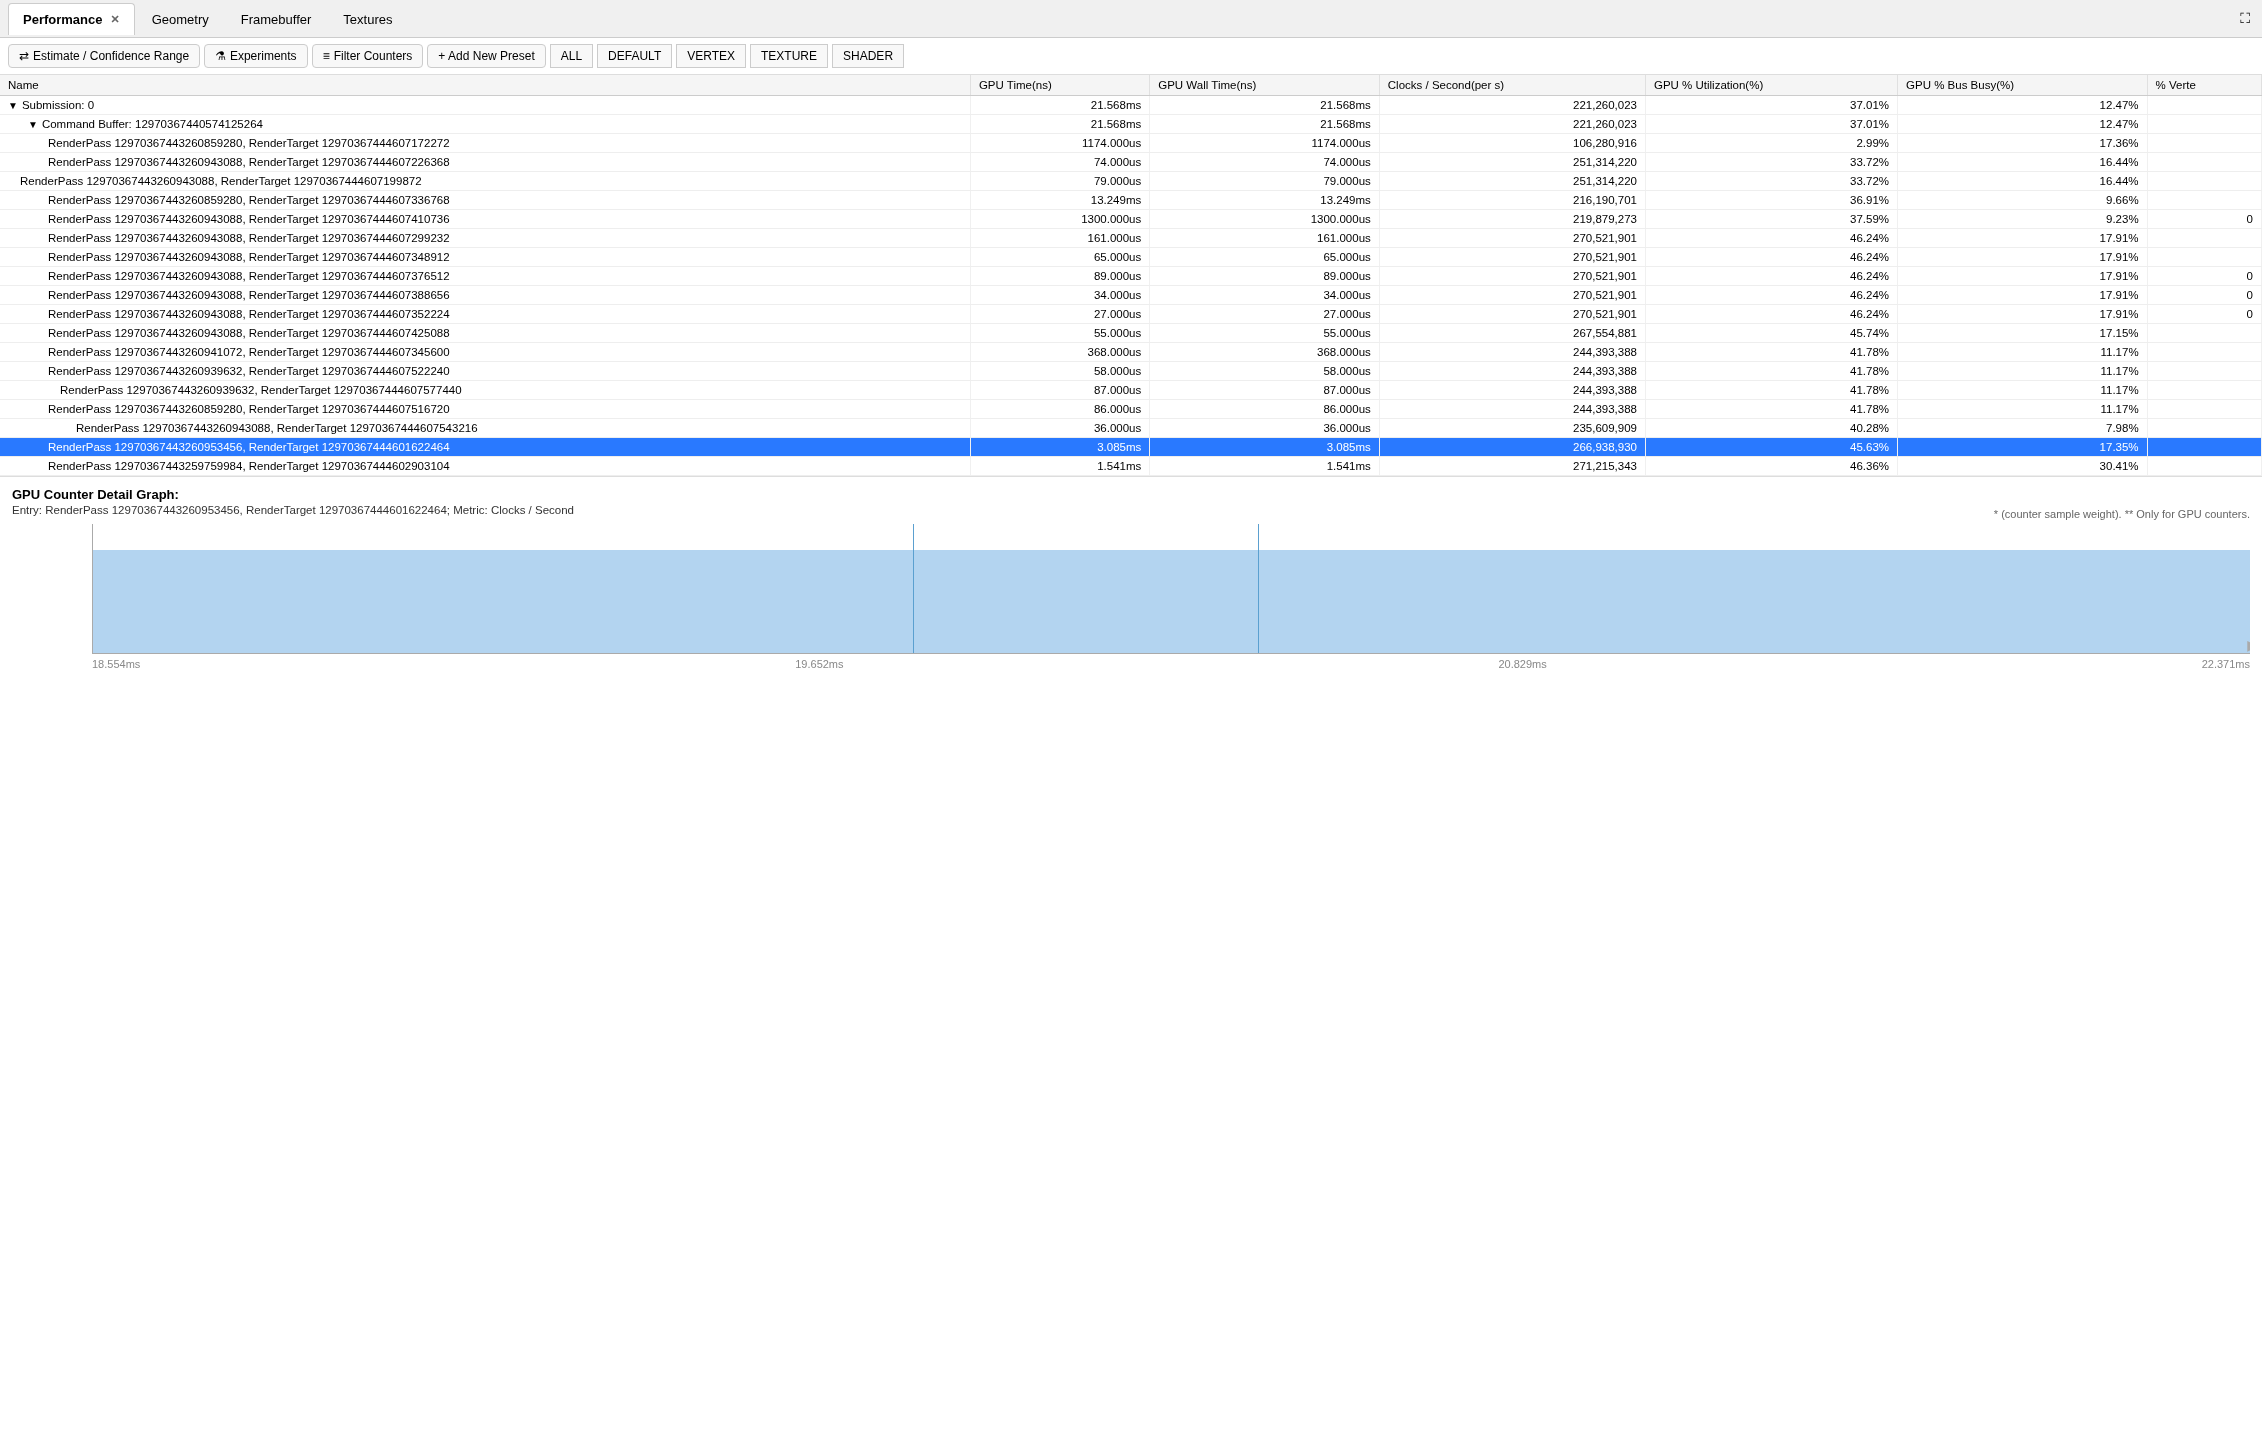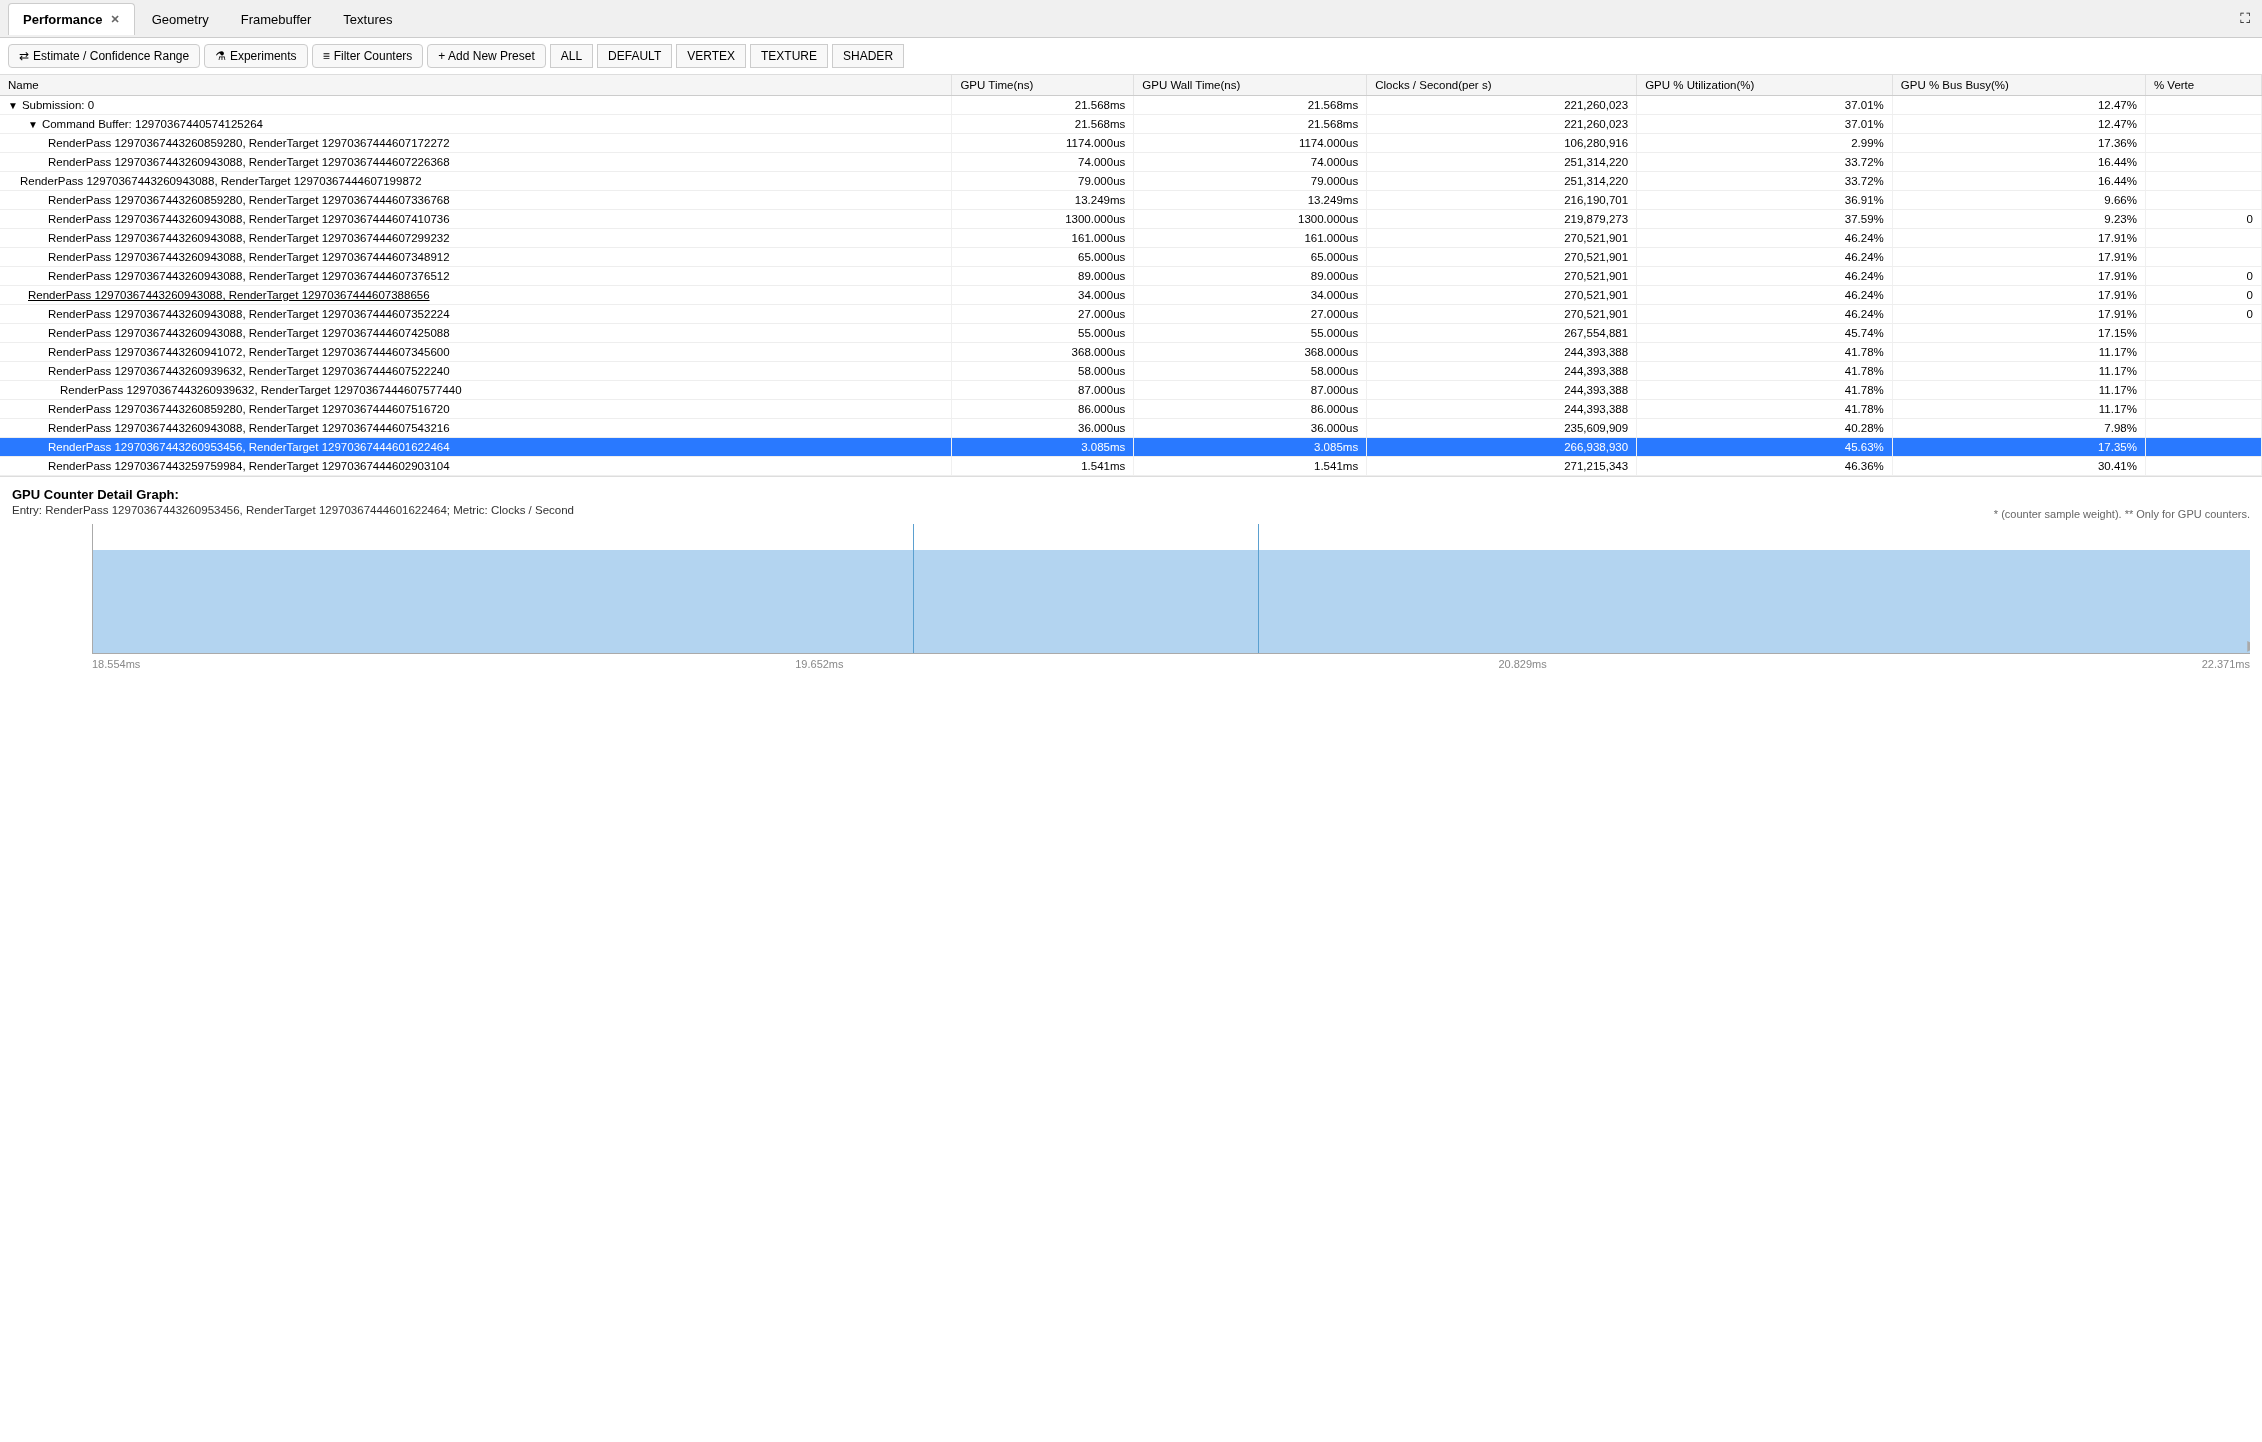--- a/index.html
+++ b/index.html
@@ -222,21 +222,21 @@
         <tr>
           <td style="padding-left: 48px;"><span>RenderPass 12970367443260943088, RenderTarget 12970367444607376512</span></td>
           <td class="col-num">89.000us</td>
           <td class="col-num">89.000us</td>
           <td class="col-num">270,521,901</td>
           <td class="col-num">46.24%</td>
           <td class="col-num">17.91%</td>
           <td class="col-num">0</td>
         </tr>
         <tr>
-          <td style="padding-left: 28px; text-decoration: underline;"><span>RenderPass 12970367443260943088, RenderTarget 12970367444607388656</span></td>
+          <td style="padding-left: 48px;"><span>RenderPass 12970367443260943088, RenderTarget 12970367444607388656</span></td>
           <td class="col-num">34.000us</td>
           <td class="col-num">34.000us</td>
           <td class="col-num">270,521,901</td>
           <td class="col-num">46.24%</td>
           <td class="col-num">17.91%</td>
           <td class="col-num">0</td>
         </tr>
         <tr>
           <td style="padding-left: 48px;"><span>RenderPass 12970367443260943088, RenderTarget 12970367444607352224</span></td>
           <td class="col-num">27.000us</td>
@@ -285,21 +285,21 @@
         <tr>
           <td style="padding-left: 48px;"><span>RenderPass 12970367443260859280, RenderTarget 12970367444607516720</span></td>
           <td class="col-num">86.000us</td>
           <td class="col-num">86.000us</td>
           <td class="col-num">244,393,388</td>
           <td class="col-num">41.78%</td>
           <td class="col-num">11.17%</td>
           <td class="col-num"></td>
         </tr>
         <tr>
-          <td style="padding-left: 48px; margin-top: 35px;"><span>RenderPass 12970367443260943088, RenderTarget 12970367444607543216</span></td>
+          <td style="padding-left: 76px; margin-top: 35px;"><span>RenderPass 12970367443260943088, RenderTarget 12970367444607543216</span></td>
           <td class="col-num">36.000us</td>
           <td class="col-num">36.000us</td>
           <td class="col-num">235,609,909</td>
           <td class="col-num">40.28%</td>
           <td class="col-num">7.98%</td>
           <td class="col-num"></td>
         </tr>
         <tr class="selected">
           <td style="padding-left: 48px;"><span>RenderPass 12970367443260953456, RenderTarget 12970367444601622464</span></td>
           <td class="col-num">3.085ms</td>

